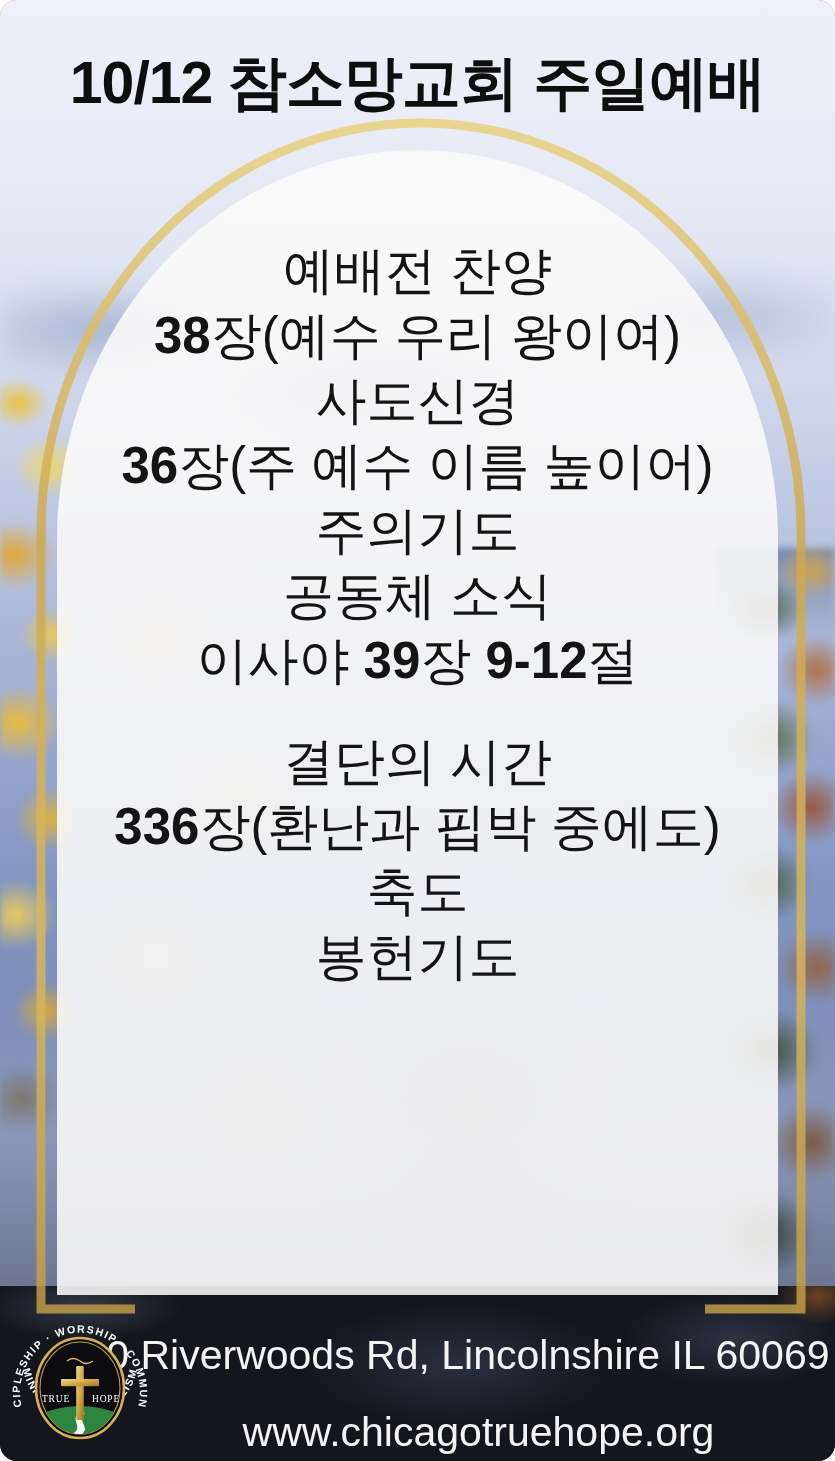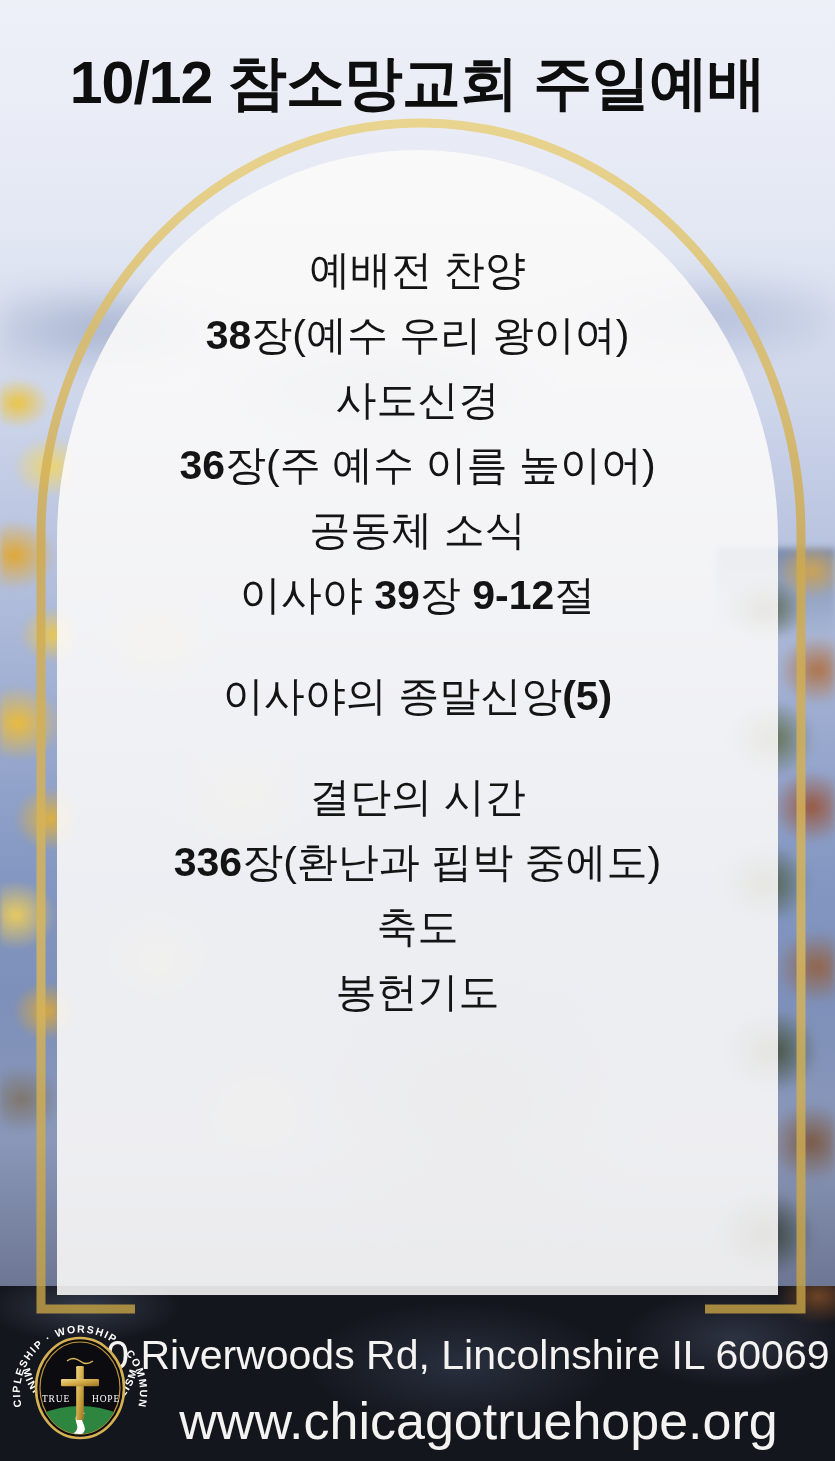--- a/index.html
+++ b/index.html
@@ -1,18 +1,18 @@
 <!DOCTYPE html>
 <html><head>
 <meta charset="utf-8">
 <style>
   * { margin:0; padding:0; box-sizing:border-box; }
   html,body { width:835px; }
   body { font-family:"Liberation Sans","DejaVu Sans",sans-serif; }
-  .canvas { position:relative; width:835px; height:1461px; overflow:hidden; background:#ef4444; }
+  .canvas { position:relative; width:835px; height:1461px; overflow:hidden; background:#ef4444;border-radius:17px; }
 
   
   .bg-sky { position:absolute; inset:0; z-index:0;
     background:linear-gradient(180deg,#eef0f8 0%,#e9ecf6 9%,#e2e7f3 16%,#cdd5ea 28%,#b2bedc 40%,#96a6cc 52%,#8397c2 60%,#7d90ba 68%,#8a97b8 78%,#6d7794 88%,#3a4152 96%);
   }
   .bg-mist { position:absolute; left:0; top:225px; width:100%; height:230px; z-index:1; filter:blur(12px); opacity:.45;
     background:
       radial-gradient(220px 70px at 12% 45%, #6f82ac 0%, rgba(111,130,172,0) 70%),
       radial-gradient(260px 80px at 45% 70%, #7b8db5 0%, rgba(123,141,181,0) 70%),
       radial-gradient(240px 70px at 85% 40%, #8a9ac0 0%, rgba(138,154,192,0) 70%);
@@ -71,27 +71,27 @@
   
   .gold-frame { position:absolute; inset:0; z-index:5; pointer-events:none; }
 
   
   .title { position:absolute; left:0; right:0; top:44px; z-index:6; text-align:center;
     font-size:59px; font-weight:800; color:#0e0e0e; letter-spacing:-1px; }
 
   
   .program { position:absolute; left:57px; width:721px; top:238px; z-index:6; text-align:center; color:#141414; }
   .program .section { margin-bottom:36px; }
-  .program .line { height:65px; line-height:65px; font-size:41px; white-space:nowrap; }
+  .program .line { height:65px; line-height:65px; font-size:51px; white-space:nowrap; }
   .program .line .b { font-weight:700; letter-spacing:0;margin-top:42px; }
 
   
   .footer { position:absolute; left:78px; right:0; top:1326px; z-index:6; text-align:center; color:#f4f3f1; }
   .footer .address { font-size:41px; line-height:58px; }
-  .footer .website { font-size:52px; line-height:58px; margin-top:8px;padding-left:44px; }
+  .footer .website { font-size:41px; line-height:58px; margin-top:19px;padding-left:44px; }
 
   
   .logo { position:absolute; left:10px; top:1316px; width:140px; height:140px; z-index:7; }
 </style>
 </head>
 <body>
 
 <div class="canvas">
 
   <div class="bg-sky"></div>
@@ -117,25 +117,25 @@
   </svg>
 
   <div class="title">10/12 참소망교회 주일예배</div>
 
   <div class="program" id="program">
       <div class="section">
         <div class="line"><span>예배전 찬양</span></div>
         <div class="line"><span class="b">38</span><span>장(예수 우리 왕이여)</span></div>
         <div class="line"><span>사도신경</span></div>
         <div class="line"><span class="b">36</span><span>장(주 예수 이름 높이어)</span></div>
+        <div class="line"><span>주의기도</span></div>
         <div class="line"><span>공동체 소식</span></div>
         <div class="line"><span>이사야 </span><span class="b">39</span><span>장 </span><span class="b">9-12</span><span>절</span></div>
       </div>
       <div class="section">
-        <div class="line"><span>이사야의 종말신앙</span><span class="b">(5)</span></div>
       </div>
       <div class="section">
         <div class="line"><span>결단의 시간</span></div>
         <div class="line"><span class="b">336</span><span>장(환난과 핍박 중에도)</span></div>
         <div class="line"><span>축도</span></div>
         <div class="line"><span>봉헌기도</span></div>
       </div>
     </div>
 
   <div class="footer">

